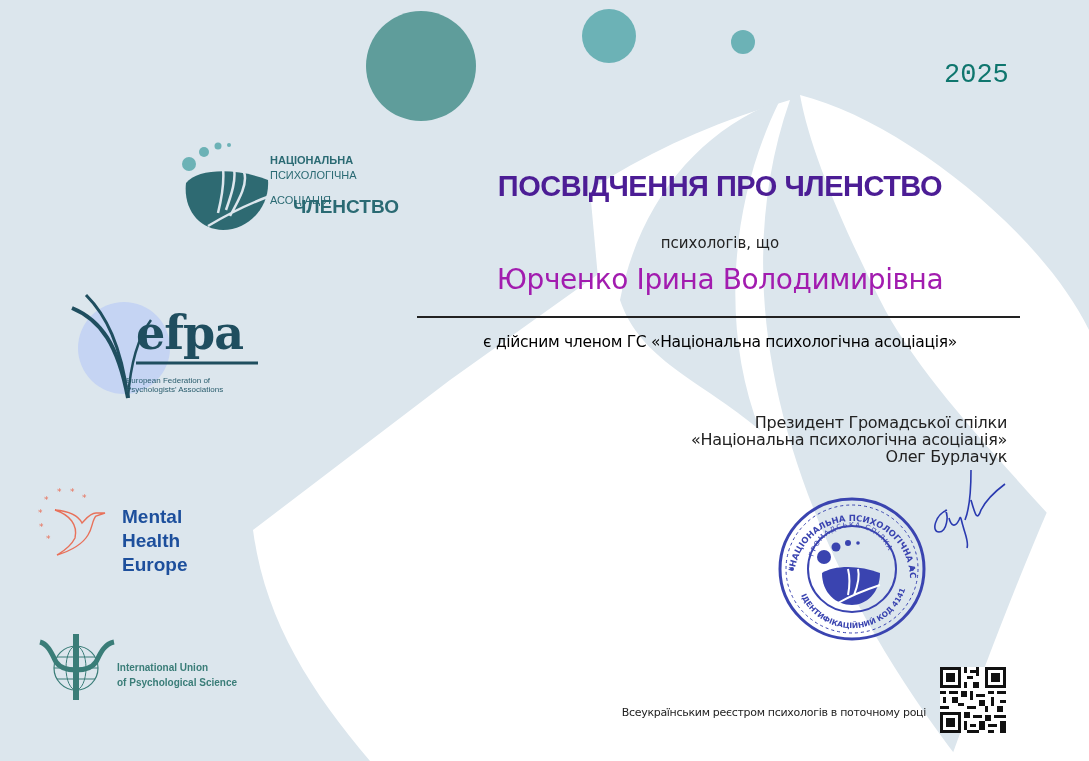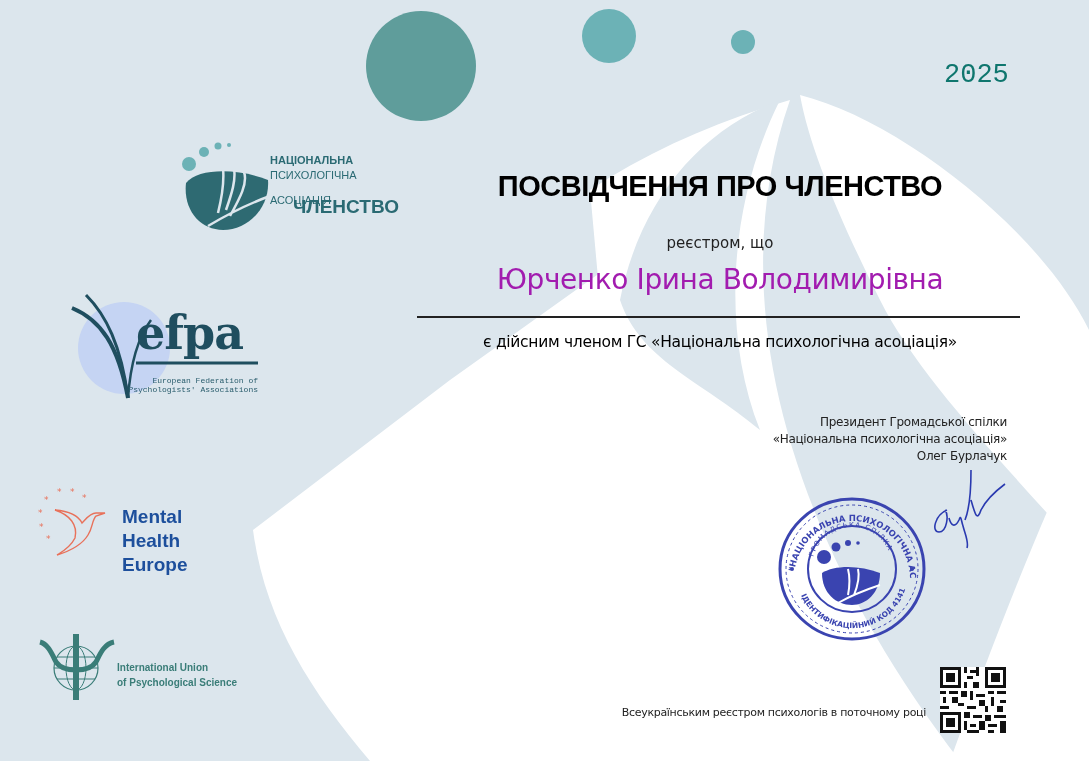--- a/index.html
+++ b/index.html
@@ -1,29 +1,29 @@
 <!DOCTYPE html>
 <html><head>
   <meta charset="utf-8">
   <style>
     html, body { margin:0; padding:0; }
     body { width:1089px; height:761px; overflow:hidden; background:#dce6ed; font-family:"DejaVu Sans", sans-serif; }
     .page { position:relative; width:1089px; height:761px; background:#dce6ed; overflow:hidden; }
     .bg { position:absolute; left:0; top:0; width:1089px; height:761px; }
     .abs { position:absolute; }
     .year { left:944px; top:60px; font-family:Liberation Mono, monospace; font-size:27px; color:#0f766e; letter-spacing:0px; }
-    .title { left:420px; top:170px; width:600px; text-align:center; font-family:"Liberation Sans", sans-serif; font-weight:bold; font-size:29px; color:#000000; letter-spacing:-0.5px; }
+    .title { left:420px; top:170px; width:600px; text-align:center; font-family:"Liberation Sans", sans-serif; font-weight:bold; font-size:29px; color:#4c1d95; letter-spacing:-0.5px; }
     .certifies { left:420px; top:234px; width:600px; text-align:center; font-family:"DejaVu Sans", sans-serif; font-size:15px; color:#222; }
     .member-name { left:420px; top:263px; width:600px; text-align:center; font-family:"DejaVu Sans", sans-serif; font-size:28px; color:#a21caf; letter-spacing:-0.4px; }
     .name-line { left:417px; top:316px; width:603px; height:2px; background:#222; }
     .membership { left:420px; top:333px; width:600px; text-align:center; font-family:"DejaVu Sans", sans-serif; font-size:15.5px; color:#000000; letter-spacing:-0.3px; }
-    .president { left:640px; top:414px; width:367px; text-align:right; font-family:"DejaVu Sans", sans-serif; font-size:12px; line-height:17px; color:#222; letter-spacing:-0.3px; }
+    .president { left:640px; top:414px; width:367px; text-align:right; font-family:"DejaVu Sans", sans-serif; font-size:16px; line-height:17px; color:#222; letter-spacing:-0.3px; }
     .validity { left:480px; top:705px; width:446px; text-align:right; font-family:"DejaVu Sans", sans-serif; font-size:11px; line-height:16px; color:#222; letter-spacing:-0.3px; }
     .npau-text { font-family:"Liberation Sans", sans-serif; font-weight:bold; color:#2a6a73; }
-    .efpa-sub { font-family:Liberation Mono, monospace; font-size:8px; color:#2a5d6d; line-height:9px; text-align:right; }
+    .efpa-sub { font-family:Liberation Sans, sans-serif; font-size:8px; color:#2a5d6d; line-height:9px; }
     .mhe-text { font-family:"Liberation Sans", sans-serif; font-weight:bold; font-size:19px; line-height:24px; color:#1d4f9c; }
     .iups-text { font-family:"Liberation Sans", sans-serif; font-weight:bold; font-size:10px; line-height:15px; color:#3a7d78; }
   </style>
 </head>
 <body>
 
 <div class="page">
 
   <svg class="bg" viewBox="0 0 1089 761">
     <rect width="1089" height="761" fill="#dce6ed"></rect>
@@ -105,21 +105,21 @@
       <path d="M2 10 C10 12 14 22 18 30 C22 36 30 38 38 38 C46 38 54 36 58 30 C62 22 66 12 76 10" stroke="#3a7d78" stroke-width="5" fill="none"></path>
       <rect x="35" y="2" width="6" height="66" fill="#3a7d78"></rect>
     </svg>
     <div class="abs iups-text" style="left:79px;top:28px;">
       <div>International Union</div>
       <div>of Psychological Science</div>
     </div>
   </div>
 
   <div class="abs title">ПОСВІДЧЕННЯ ПРО ЧЛЕНСТВО</div>
-  <div class="abs certifies">реєстром, що</div>
+  <div class="abs certifies">психологів, що</div>
   <div class="abs member-name">Юрченко Ірина Володимирівна</div>
   <div class="abs name-line"></div>
   <div class="abs membership">є дійсним членом ГС «Національна психологічна асоціація»</div>
 
   <div class="abs president">
     <div>Президент Громадської спілки</div>
     <div>«Національна психологічна асоціація»</div>
     <div>Олег Бурлачук</div>
   </div>
 

